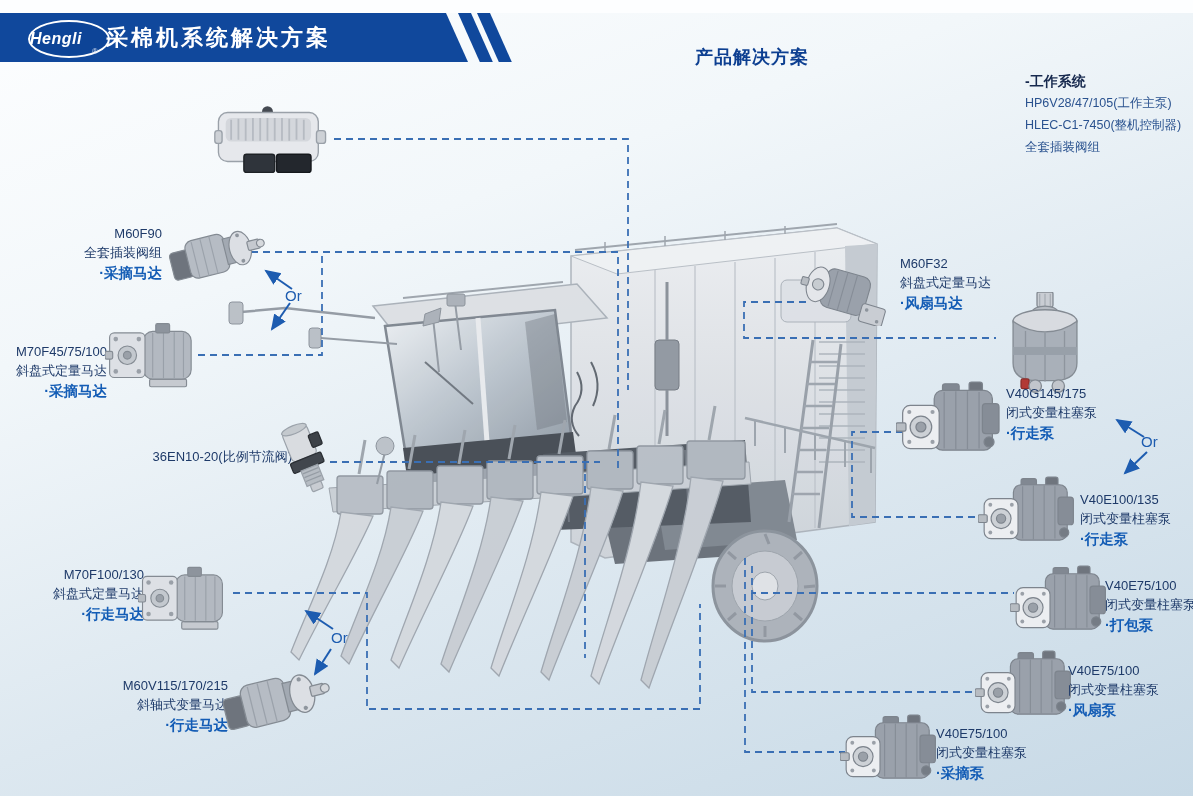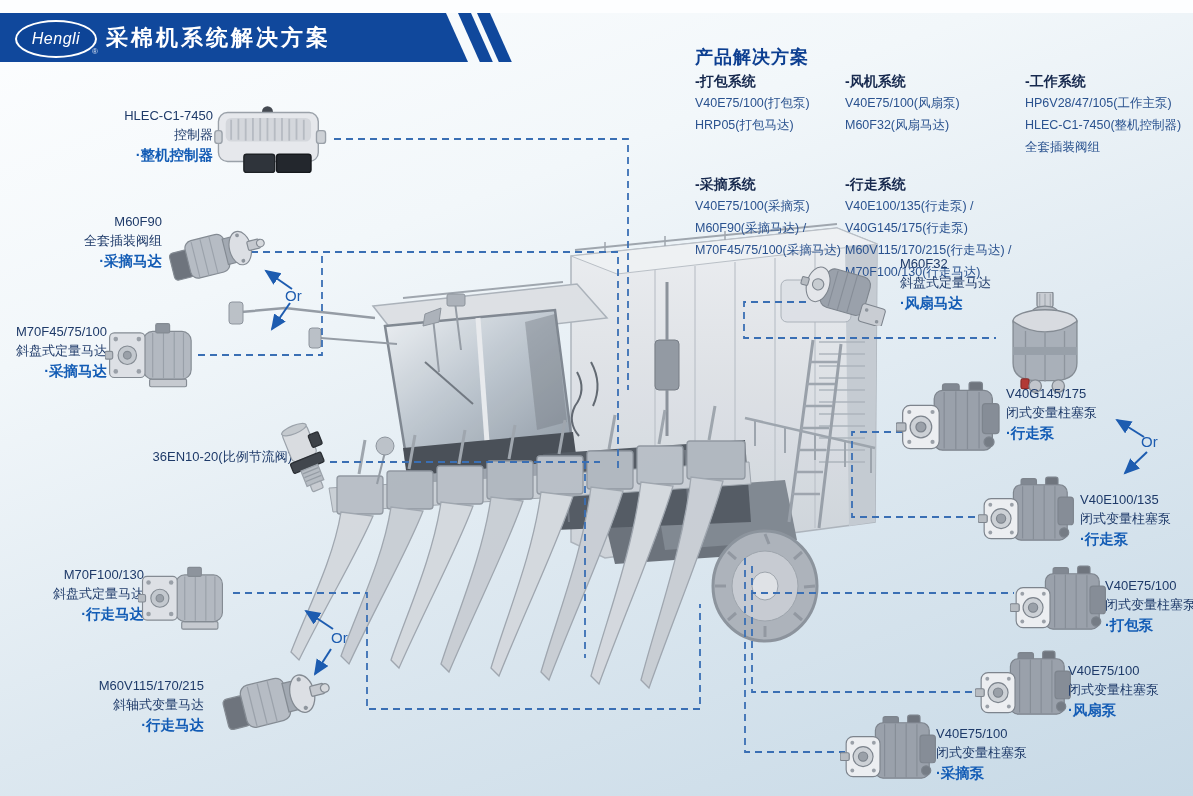--- a/index.html
+++ b/index.html
@@ -6,23 +6,23 @@
   body{font-family:"Liberation Sans","DejaVu Sans",sans-serif;}
   .stage{position:relative;width:1193px;height:796px;overflow:hidden;
     background:linear-gradient(160deg,#fdfeff 0%,#f2f7fa 30%,#dde8f0 62%,#c7d9e6 100%);}
   .abs{position:absolute;}
 
   
   .topstrip{left:0;top:0;width:100%;height:13px;background:#fdfeff;}
   .hbar{left:0;top:13px;width:468px;height:49px;background:#10489c;
     clip-path:polygon(0 0,446px 0,468px 100%,0 100%);}
   .stripe{top:13px;width:13px;height:49px;background:#10489c;transform-origin:0 0;transform:skewX(24deg);}
-  .logo{left:15px;top:20px;width:78px;height:34px;border:2px solid #fff;border-radius:50%;
-    background:#0d4497;color:#fff;font-weight:normal;font-style:italic;font-size:16px;
-    display:flex;align-items:center;justify-content:center;letter-spacing:.5px;}
+  .logo{left:28px;top:20px;width:78px;height:34px;border:2px solid #fff;border-radius:50%;
+    background:#0d4497;color:#fff;font-weight:bold;font-style:italic;font-size:16px;
+    display:flex;align-items:center;letter-spacing:.5px;}
   .reg{left:92px;top:47px;color:#d8e2f2;font-size:8px;}
   .htitle{left:106px;top:13px;height:49px;line-height:49px;color:#fff;font-size:22px;
     font-weight:bold;letter-spacing:3px;}
 
   
   .sol-col{width:180px;}
   .sol-heading{font-size:18px;font-weight:bold;color:#0d3f91;letter-spacing:1px;}
   .sol-group{margin-bottom:16px;}
   .sol-title{font-size:14px;font-weight:bold;color:#17294e;line-height:22px;}
   .sol-line{font-size:12.5px;color:#2a528f;line-height:22px;white-space:nowrap;}
@@ -278,82 +278,50 @@
       <path d="M290 303 L272 329" marker-end="url(#ah)"></path>
       <path d="M333 629 L306 611" marker-end="url(#ah)"></path>
       <path d="M331 649 L315 674" marker-end="url(#ah)"></path>
       <path d="M1144 437 L1117 420" marker-end="url(#ah)"></path>
       <path d="M1147 452 L1125 473" marker-end="url(#ah)"></path>
     </g>
   </svg>
 
   <div class="abs sol-heading" style="left:695px;top:45px">产品解决方案</div>
 
-  <div class="abs sol-col" style="left:695px;top:70px">
-    <div class="sol-group">
-      <div class="sol-title">-打包系统</div>
-      <div class="sol-line">V40E75/100(打包泵)</div>
-      <div class="sol-line">HRP05(打包马达)</div>
-    </div>
-    <div class="sol-group" style="margin-top:37px">
-      <div class="sol-title">-采摘系统</div>
-      <div class="sol-line">V40E75/100(采摘泵)</div>
-      <div class="sol-line">M60F90(采摘马达) /</div>
-      <div class="sol-line">M70F45/75/100(采摘马达)</div>
-    </div>
-  </div>
-
-  <div class="abs sol-col" style="left:845px;top:70px">
-    <div class="sol-group">
-      <div class="sol-title">-风机系统</div>
-      <div class="sol-line">V40E75/100(风扇泵)</div>
-      <div class="sol-line">M60F32(风扇马达)</div>
-    </div>
-    <div class="sol-group" style="margin-top:37px">
-      <div class="sol-title">-行走系统</div>
-      <div class="sol-line">V40E100/135(行走泵) /</div>
-      <div class="sol-line">V40G145/175(行走泵)</div>
-      <div class="sol-line">M60V115/170/215(行走马达) /</div>
-      <div class="sol-line">M70F100/130(行走马达)</div>
-    </div>
-  </div>
+
 
   <div class="abs sol-col" style="left:1025px;top:70px">
     <div class="sol-group">
       <div class="sol-title">-工作系统</div>
       <div class="sol-line">HP6V28/47/105(工作主泵)</div>
       <div class="sol-line">HLEC-C1-7450(整机控制器)</div>
       <div class="sol-line">全套插装阀组</div>
     </div>
   </div>
 
-  <div class="abs comp-text ra" style="left:88px;top:106px;width:125px">
-    <div class="model">HLEC-C1-7450</div>
-    <div class="desc">控制器</div>
-    <div class="tag">·整机控制器</div>
-  </div>
-  <div class="abs comp-text ra" style="left:40px;top:212px;width:122px">
+  <div class="abs comp-text ra" style="left:40px;top:224px;width:122px">
     <div class="model">M60F90</div>
     <div class="desc">全套插装阀组</div>
     <div class="tag">·采摘马达</div>
   </div>
-  <div class="abs comp-text ra" style="left:5px;top:322px;width:102px">
+  <div class="abs comp-text ra" style="left:5px;top:342px;width:102px">
     <div class="model">M70F45/75/100</div>
     <div class="desc">斜盘式定量马达</div>
     <div class="tag">·采摘马达</div>
   </div>
   <div class="abs comp-text ra" style="left:140px;top:447px;width:152px">
     <div class="model">36EN10-20(比例节流阀)</div>
   </div>
   <div class="abs comp-text ra" style="left:32px;top:565px;width:112px">
     <div class="model">M70F100/130</div>
     <div class="desc">斜盘式定量马达</div>
     <div class="tag">·行走马达</div>
   </div>
-  <div class="abs comp-text ra" style="left:76px;top:676px;width:128px">
+  <div class="abs comp-text ra" style="left:100px;top:676px;width:128px">
     <div class="model">M60V115/170/215</div>
     <div class="desc">斜轴式变量马达</div>
     <div class="tag">·行走马达</div>
   </div>
 
   <div class="abs" style="left:213px;top:103px;width:118px;height:78px">
       <svg class="cicon">
         <use href="#sym-controller"></use>
       </svg>
     </div>

